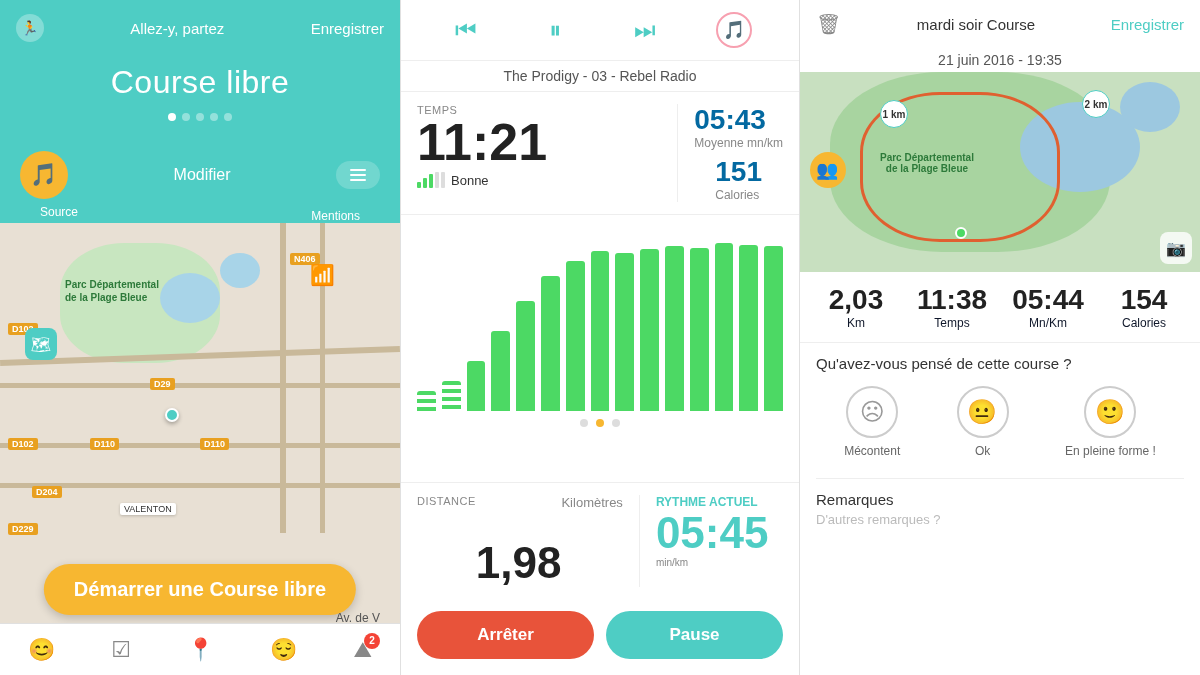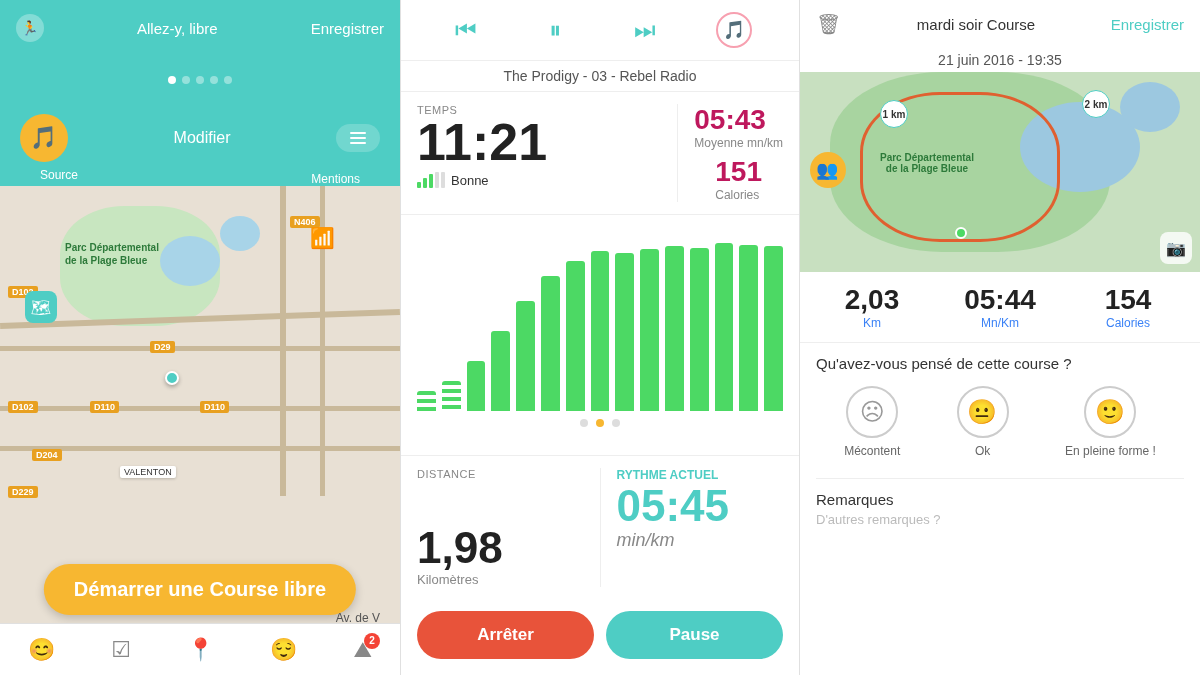--- a/index.html
+++ b/index.html
@@ -268,21 +268,21 @@
       display: flex; align-items: flex-end; gap: 2px; height: 16px;
     }
     .p2-bar { width: 4px; background: #4cd964; border-radius: 1px; }
     .p2-quality-label { font-size: 13px; color: #333; }
 
     .p2-right-stats {
       display: flex; flex-direction: column;
       align-items: center; justify-content: center;
       padding-left: 16px; gap: 6px;
     }
-    .p2-stat-big { font-size: 28px; font-weight: 700; color: #be185d; }
+    .p2-stat-big { font-size: 28px; font-weight: 700; color: #0369a1; }
     .p2-stat-label { font-size: 12px; color: #888; }
 
     
     .p2-chart {
       padding: 16px 16px 8px;
       flex: 1;
     }
     .chart-bars {
       display: flex;
       align-items: flex-end;
@@ -317,34 +317,34 @@
     .chart-dot { width: 8px; height: 8px; border-radius: 50%; background: #ddd; }
     .chart-dot.active { background: #f7b731; }
 
     .p2-distance-row {
       display: flex;
       border-top: 1px solid #eee;
       padding: 12px 16px;
     }
     .p2-dist-block {
       flex: 1;
-      display: flex; flex-direction: column;
+      display: flex; flex-direction: row;
       border-right: 1px solid #eee;
       padding-right: 16px;
     }
     .p2-dist-big { font-size: 44px; font-weight: 700; color: #222; line-height: 1.1; margin-top: 44px; }
     .p2-dist-unit { font-size: 13px; color: #888; }
     .p2-rhythm-block {
       flex: 1;
       display: flex; flex-direction: column;
       padding-left: 16px;
     }
     .p2-rhythm-label { font-size: 12px; color: #4ecdc4; font-weight: 600; text-transform: uppercase; }
     .p2-rhythm-big { font-size: 44px; font-weight: 700; color: #4ecdc4; line-height: 1.1; }
-    .p2-rhythm-unit { font-size: 18px; color: #888; font-style: italic; }
+    .p2-rhythm-unit { font-size: 10px; color: #888; }
 
     .p2-action-row {
       display: flex; gap: 12px;
       padding: 12px 16px 16px;
     }
     .p2-stop-btn {
       flex: 1;
       background: #e8533a;
       color: white;
       font-size: 17px;
@@ -454,21 +454,21 @@
       display: flex;
       padding: 12px 8px;
       border-bottom: 1px solid #eee;
     }
     .p3-stat-item {
       flex: 1;
       display: flex; flex-direction: column;
       align-items: center;
     }
     .p3-stat-val { font-size: 28px; font-weight: 700; color: #222; }
-    .p3-stat-unit { font-size: 12px; color: #3b82f6; }
+    .p3-stat-unit { font-size: 12px; color: #0f172a; }
 
     
     .p3-section { padding: 12px 16px; }
     .p3-section-title { font-size: 15px; color: #333; font-weight: 500; margin-bottom: 10px; }
     .p3-emoji-row {
       display: flex;
       justify-content: space-around;
       padding: 4px 0;
     }
     .p3-emoji-item {
@@ -486,25 +486,26 @@
     .p3-remarks-title { font-size: 15px; color: #333; font-weight: 500; padding: 8px 16px 2px; }
     .p3-remarks-placeholder { font-size: 13px; color: #bbb; padding: 2px 16px; }
   </style>
 </head>
 <body>
 
 <div class="panel1">
 
   <div class="panel1-header">
     <div class="p1-runner-icon">🏃</div>
-    <span class="p1-header-title">Allez-y, libre</span>
+    <span class="p1-header-title">Allez-y, partez</span>
     <span class="p1-enregistrer">Enregistrer</span>
   </div>
 
   <div class="panel1-hero">
+    <span class="p1-course-title">Course libre</span>
     <div class="p1-dots">
       <div class="p1-dot active"></div>
       <div class="p1-dot"></div>
       <div class="p1-dot"></div>
       <div class="p1-dot"></div>
       <div class="p1-dot"></div>
     </div>
   </div>
 
   <div class="panel1-music">
@@ -718,20 +719,24 @@
       <div class="p3-group-icon" style="left:10px;top:80px;">👥</div>
 
       <div class="p3-camera-icon" style="right:8px;bottom:8px;">📷</div>
     </div>
   </div>
 
   <div class="p3-stats-row">
     <div class="p3-stat-item">
       <span class="p3-stat-val">2,03</span>
       <span class="p3-stat-unit">Km</span>
+    </div>
+    <div class="p3-stat-item">
+      <span class="p3-stat-val">11:38</span>
+      <span class="p3-stat-unit">Temps</span>
     </div>
     <div class="p3-stat-item">
       <span class="p3-stat-val">05:44</span>
       <span class="p3-stat-unit">Mn/Km</span>
     </div>
     <div class="p3-stat-item">
       <span class="p3-stat-val">154</span>
       <span class="p3-stat-unit">Calories</span>
     </div>
   </div>

